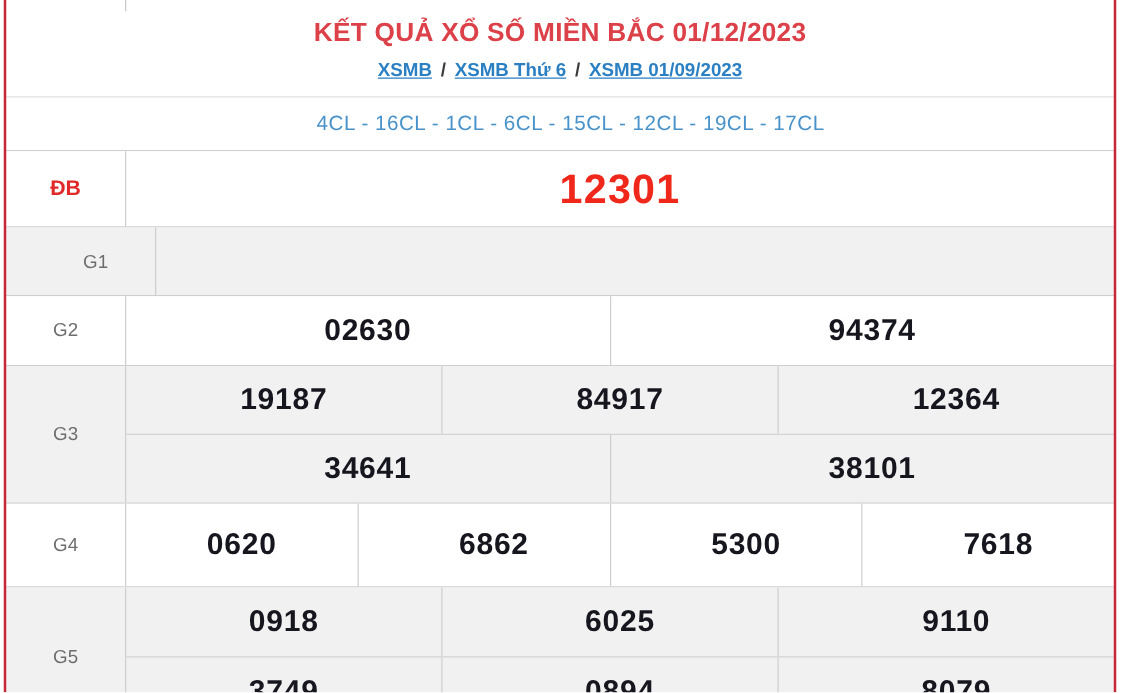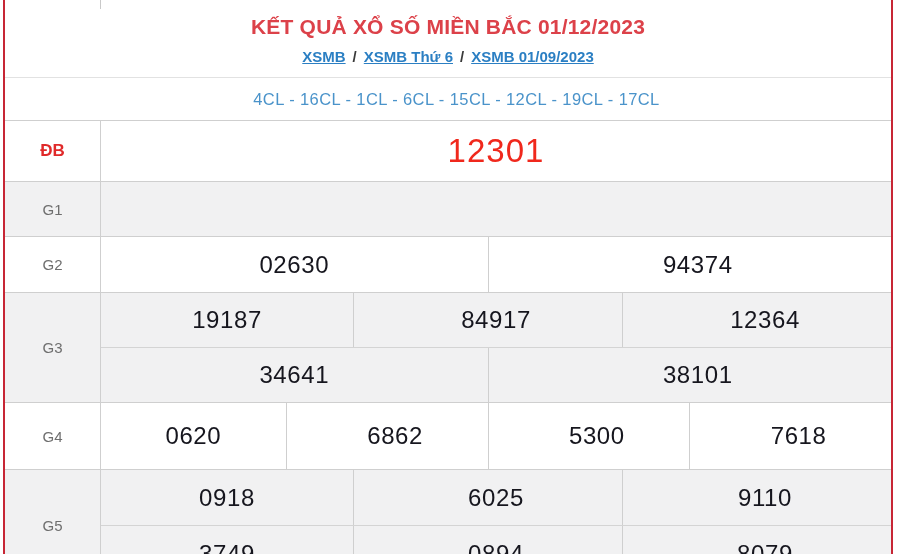--- a/index.html
+++ b/index.html
@@ -41,21 +41,21 @@
   .prize-label{
     width:96px;flex:0 0 96px;display:flex;align-items:center;justify-content:center;
     font-size:15px;color:#6e6e6e;border-right:1px solid #cfcfcf;box-sizing:border-box;
   }
   .prize-row.special .prize-label{color:#e02a2a;font-size:17px;font-weight:700;}
   .value-area{flex:1;display:flex;flex-direction:column;}
   .sub-row{flex:1;display:flex;}
   .sub-row.divided{border-top:1px solid #d4d4d4;}
   .cell{
     flex:1;display:flex;align-items:center;justify-content:center;
-    font-size:24px;font-weight:400;color:#16161e;letter-spacing:0.6px;box-sizing:border-box;
+    font-size:24px;font-weight:700;color:#16161e;letter-spacing:0.6px;box-sizing:border-box;
   }
   .cell.bordered{border-left:1px solid #cfcfcf;padding-left:16px;}
   .prize-row.special .cell{font-size:33px;color:#f0281c;letter-spacing:1px;}
 </style>
 </head>
 <body>
 
 <div class="page">
   <div class="edge left"></div>
   <div class="edge right"></div>
@@ -74,21 +74,21 @@
 
     <div class="table">
         <div class="prize-row special" style="height: 61px;">
           <div class="prize-label">ĐB</div>
           <div class="value-area">
             <div class="sub-row">
               <div class="cell">12301</div>
             </div>
           </div>
         </div>
-        <div class="prize-row shaded" style="height: 55px;">
+        <div class="prize-row shaded" style="height: 55px; padding-left: 24px;">
           <div class="prize-label">G1</div>
         </div>
         <div class="prize-row" style="height: 56px;">
           <div class="prize-label">G2</div>
           <div class="value-area">
             <div class="sub-row">
               <div class="cell">02630</div>
               <div class="cell bordered">94374</div>
             </div>
           </div>

